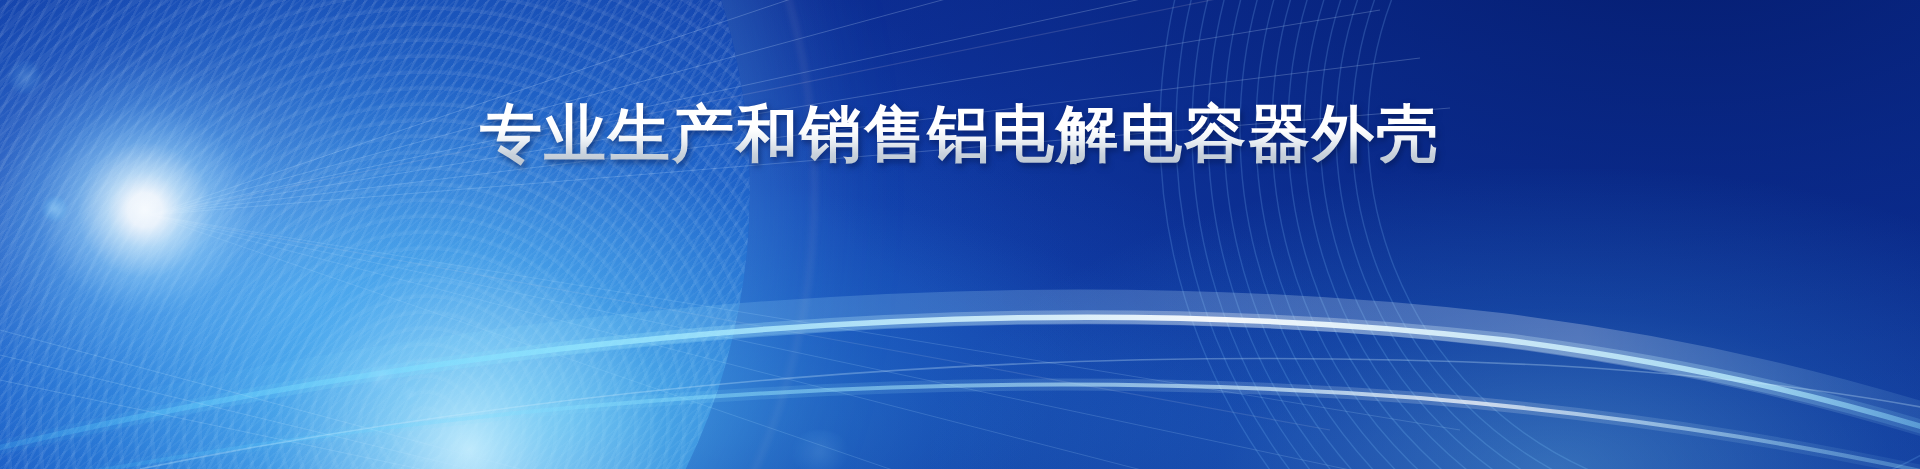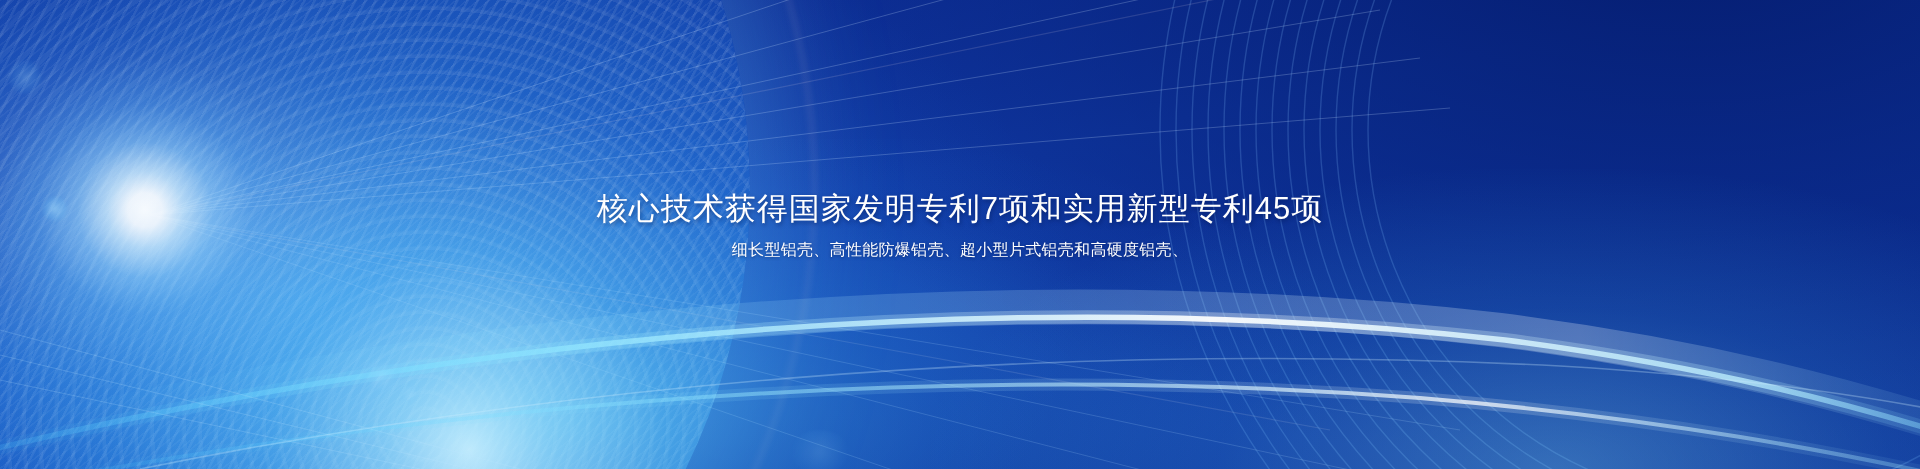--- a/index.html
+++ b/index.html
@@ -384,21 +384,20 @@
     </svg>
   </div>
 
   <div class="bokeh" style="left:42px; top:196px; width:26px; height:26px;"></div>
   <div class="bokeh" style="left:8px; top:60px; width:34px; height:34px; opacity:0.5;"></div>
   <div class="bokeh" style="left:360px; top:355px; width:42px; height:42px; opacity:0.55;"></div>
   <div class="bokeh" style="left:398px; top:382px; width:22px; height:22px; opacity:0.45;"></div>
   <div class="bokeh" style="left:790px; top:430px; width:60px; height:44px; opacity:0.28;"></div>
 
   <div class="content">
-
-    <h2 class="subtitle">核心技术获得国家发明专利7项和实用新型专利45项</h2>
+    <h1 class="title">专业生产和销售铝电解电容器外壳</h1>
+
 
     <div class="detail-lines">
-      <div>细长型铝壳、高性能防爆铝壳、超小型片式铝壳和高硬度铝壳、</div>
     </div>
   </div>
 
 </div>
 
 </body></html>

